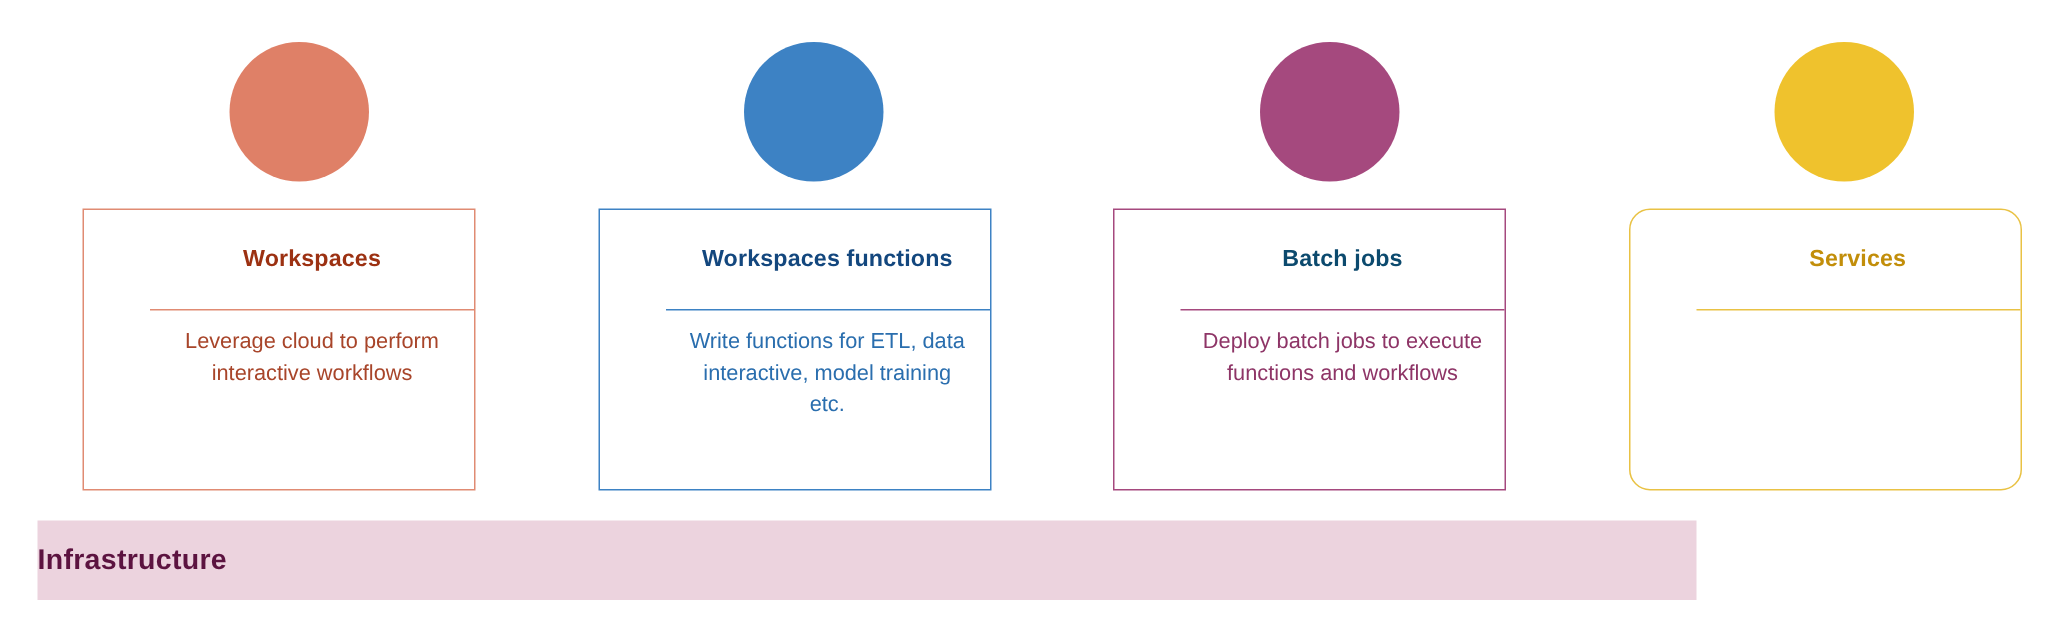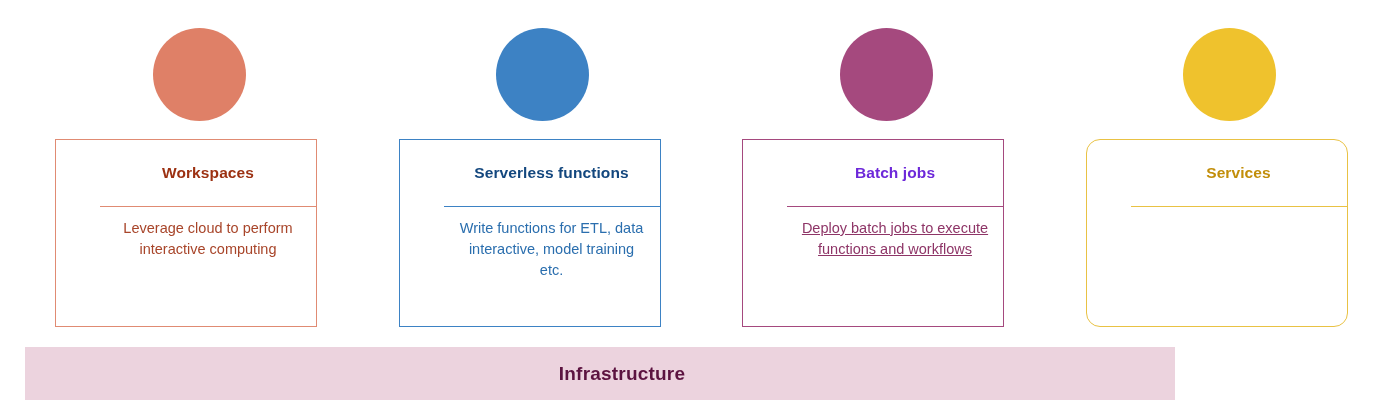--- a/index.html
+++ b/index.html
@@ -105,22 +105,20 @@
 
   .infra-bar {
     position: absolute;
     left: 25px;
     top: 347px;
     width: 1106px;
     height: 53px;
     background: #ecd3de;
     display: flex;
     align-items: center;
-    justify-content: center;
-    padding-left: 44px;
   }
 
   .infra-label {
     font-size: 19px;
     font-weight: bold;
     color: #5c1340;
     letter-spacing: 0.2px;
   }
 </style>
 </head>
@@ -132,49 +130,49 @@
 
     <div class="column">
       <div class="circle-wrap">
         <span class="circle" style="background: rgb(223, 128, 103);"></span>
       </div>
       <div class="card" style="border-color: rgb(224, 139, 115);">
         <div class="card-header" style="border-bottom-color: rgb(224, 139, 115);">
           <span class="card-title" style="color: rgb(156, 49, 18);">Workspaces</span>
         </div>
         <div class="card-body">
-          <span class="card-desc" style="color: rgb(168, 69, 42);">Leverage cloud to perform interactive computing</span>
+          <span class="card-desc" style="color: rgb(168, 69, 42);">Leverage cloud to perform interactive workflows</span>
         </div>
       </div>
     </div>
 
     <div class="column">
       <div class="circle-wrap">
         <span class="circle" style="background: rgb(61, 130, 196);"></span>
       </div>
       <div class="card" style="border-color: rgb(61, 130, 196);">
         <div class="card-header" style="border-bottom-color: rgb(61, 130, 196);">
-          <span class="card-title" style="color: rgb(19, 71, 126);">Serverless functions</span>
+          <span class="card-title" style="color: rgb(19, 71, 126);">Workspaces functions</span>
         </div>
         <div class="card-body">
           <span class="card-desc" style="color: rgb(42, 110, 174);">Write functions for ETL, data interactive, model training etc.</span>
         </div>
       </div>
     </div>
 
     <div class="column">
       <div class="circle-wrap">
         <span class="circle" style="background: rgb(165, 73, 126);"></span>
       </div>
       <div class="card" style="border-color: rgb(165, 73, 126);">
         <div class="card-header" style="border-bottom-color: rgb(165, 73, 126);">
-          <span class="card-title" style="color: #6d28d9;">Batch jobs</span>
+          <span class="card-title" style="color: #0c4a6e;">Batch jobs</span>
         </div>
         <div class="card-body">
-          <span class="card-desc" style="color: rgb(142, 53, 103); text-decoration: underline;">Deploy batch jobs to execute functions and workflows</span>
+          <span class="card-desc" style="color: rgb(142, 53, 103);">Deploy batch jobs to execute functions and workflows</span>
         </div>
       </div>
     </div>
 
     <div class="column">
       <div class="circle-wrap">
         <span class="circle" style="background: rgb(239, 194, 45);"></span>
       </div>
       <div class="card" style="border-color: rgb(233, 194, 68); border-radius: 14px;">
         <div class="card-header" style="border-bottom-color: rgb(233, 194, 68);">

